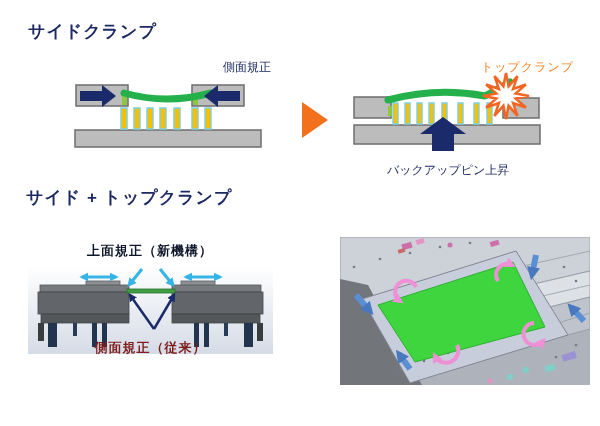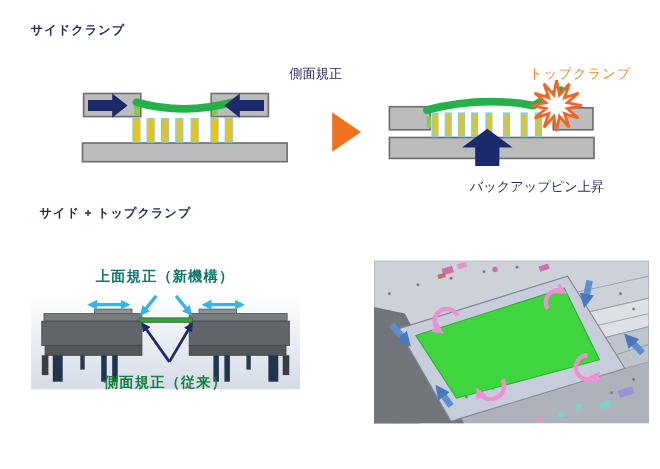--- a/index.html
+++ b/index.html
@@ -3,27 +3,27 @@
 <meta charset="utf-8">
 <style>
   html,body{margin:0;padding:0;}
   body{
     width:600px;height:426px;background:#ffffff;
     font-family:"Liberation Sans","DejaVu Sans",sans-serif;
     position:relative;overflow:hidden;
   }
   .abs{position:absolute;}
   .title{
-    font-weight:bold;font-size:11px;color:#1d2963;letter-spacing:1px;
+    font-weight:bold;font-size:17px;color:#1d2963;letter-spacing:1px;
     white-space:nowrap;
   }
-  .lbl{font-size:12px;color:#1d2963;white-space:nowrap;margin-left:40px;}
+  .lbl{font-size:12px;color:#1d2963;white-space:nowrap;}
   .lbl-orange{font-size:12px;color:#f58220;white-space:nowrap;letter-spacing:1px;}
-  .lbl-cyan{font-size:13px;font-weight:bold;color:#0f766e;white-space:nowrap;letter-spacing:1px;}
-  .lbl-bold-navy{font-size:13px;font-weight:bold;color:#15803d;white-space:nowrap;letter-spacing:1px;}
+  .lbl-cyan{font-size:13px;font-weight:bold;color:#0f172a;white-space:nowrap;letter-spacing:1px;}
+  .lbl-bold-navy{font-size:13px;font-weight:bold;color:#7f1d1d;white-space:nowrap;letter-spacing:1px;}
   .center{text-align:center;}
   svg{display:block;}
 </style>
 </head>
 <body>
 
 <div class="abs title" style="left:28px;top:20px;">サイドクランプ</div>
 
 <div class="abs lbl" style="left:223px;top:59px;">側面規正</div>
 
@@ -69,21 +69,21 @@
     <rect x="474" y="103" width="5" height="21"></rect>
     <rect x="487" y="103" width="5" height="21"></rect>
   </g>
   <path d="M388,100 Q437,87 485,96 L510,82" fill="none" stroke="#24b14c" stroke-width="7" stroke-linecap="round" stroke-linejoin="round"></path>
   <polygon points="529,96 515.7,98.6 525.9,107.5 513.1,103.1 517.5,115.9 508.6,105.7 506,119 503.4,105.7 494.5,115.9 498.9,103.1 486.1,107.5 496.3,98.6 483,96 496.3,93.4 486.1,84.5 498.9,88.9 494.5,76.1 503.4,86.3 506,73 508.6,86.3 517.5,76.1 513.1,88.9 525.9,84.5 515.7,93.4" fill="#ffffff" stroke="#f26522" stroke-width="2.5"></polygon>
   <polygon points="443,117 466,134 454,134 454,151 432,151 432,134 420,134" fill="#1b2a6b"></polygon>
 </svg>
 
 <div class="abs lbl" style="left:387px;top:162px;">バックアップピン上昇</div>
 
-<div class="abs title" style="left:36px;top:186px;">サイド + トップクランプ</div>
+<div class="abs title" style="left:26px;top:186px;">サイド + トップクランプ</div>
 
 <div class="abs lbl-cyan center" style="left:50px;top:242px;width:200px;">上面規正（新機構）</div>
 
 <svg class="abs" style="left:28px;top:266px;" width="245" height="88" viewBox="0 0 245 88">
   <defs>
     <linearGradient id="bgGrad" x1="0" y1="0" x2="0" y2="1">
       <stop offset="0" stop-color="#ffffff"></stop>
       <stop offset="1" stop-color="#d5dbe6"></stop>
     </linearGradient>
     <marker id="mCyan" viewBox="0 0 10 10" refX="7" refY="5" markerWidth="3" markerHeight="3" orient="auto-start-reverse">

